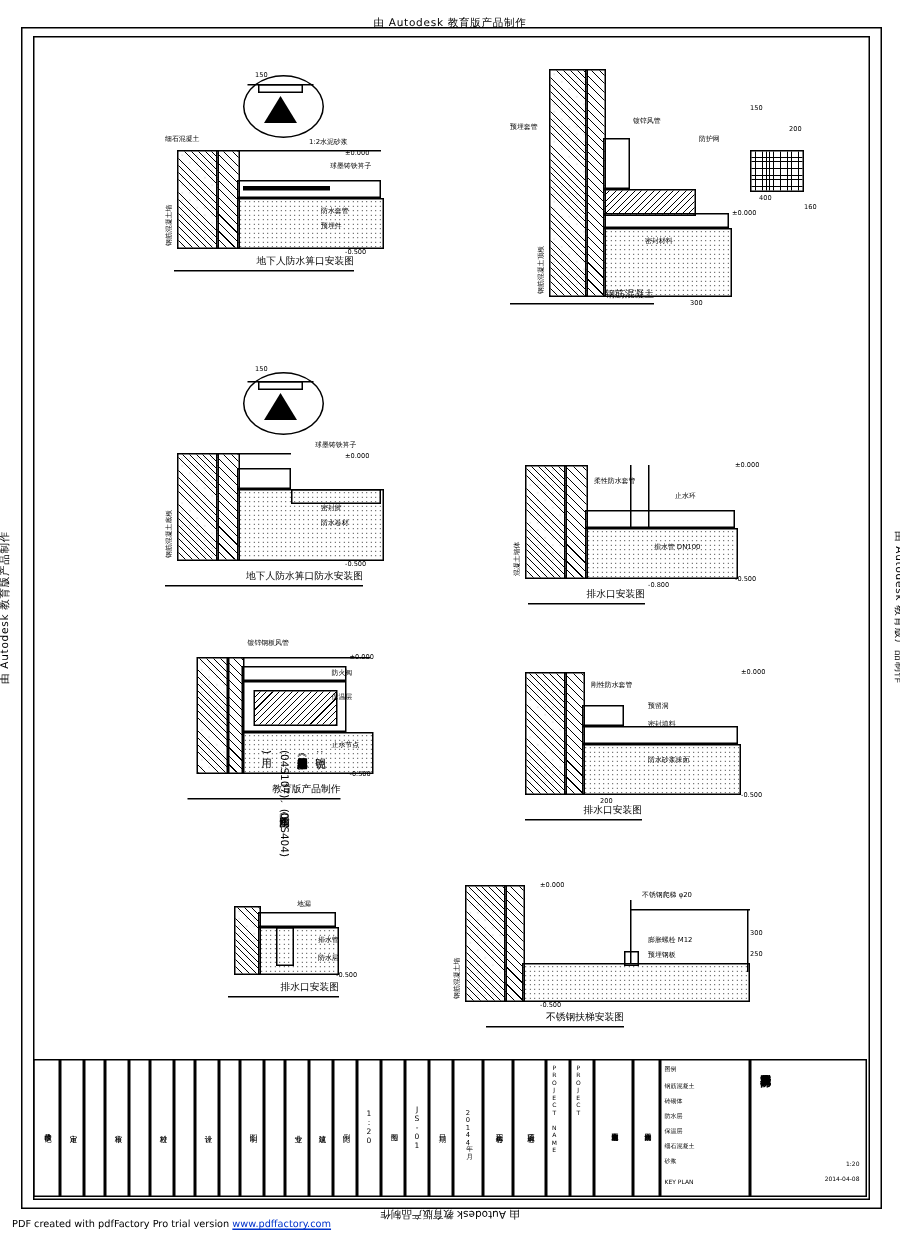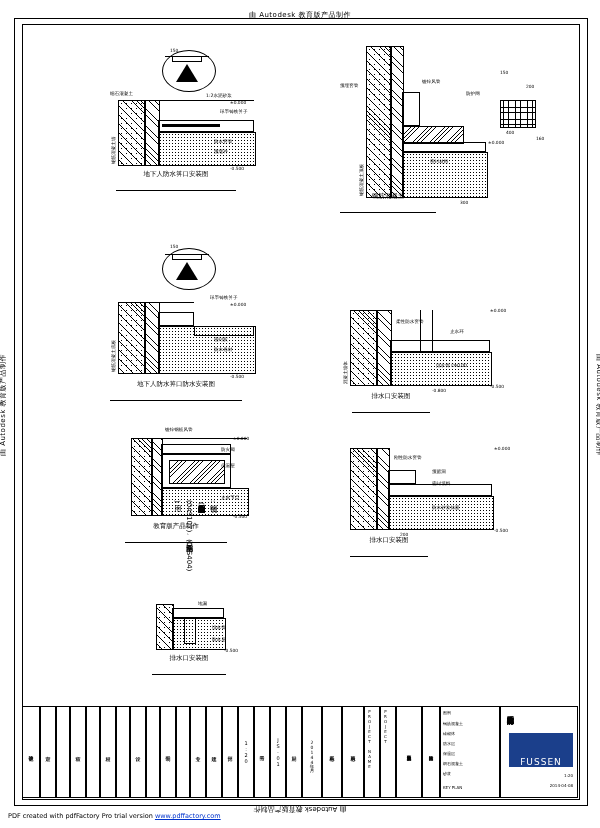--- a/index.html
+++ b/index.html
@@ -14,21 +14,21 @@
   .tb-bottom-rot{position:absolute;left:200px;top:804px;width:200px;text-align:center;font-size:7px;transform:rotate(180deg);}
 
   .frame-outer{position:absolute;left:14px;top:18px;width:572px;height:786px;border:1.2px solid #000;}
   .frame-inner{position:absolute;left:22px;top:24px;width:556px;height:774px;border:0.8px solid #000;}
 
   .footer-note{position:absolute;left:8px;top:812px;font-size:6.5px;color:#000;}
   .footer-note a{color:#0033cc;text-decoration:underline;}
 
   
   .det{position:absolute;}
-  .det .cap{position:absolute;font-size:6.5px;text-align:center;white-space:nowrap;border-bottom:1px solid #000;padding-bottom:11px;}
+  .det .cap{position:absolute;font-size:6.5px;text-align:right;white-space:nowrap;border-bottom:1px solid #000;padding-bottom:1px;}
   .hatch-a{background:
      repeating-linear-gradient(45deg, #000 0 0.5px, transparent 0.5px 4px);
      border:0.8px solid #000;}
   .hatch-b{background:
      repeating-linear-gradient(-45deg, #000 0 0.5px, transparent 0.5px 3px);
      border:0.8px solid #000;}
   .hatch-dot{background:
      radial-gradient(#000 0.4px, transparent 0.5px) 0 0/3px 3px;
      border:0.8px solid #000;}
   .hatch-conc{background:
@@ -200,20 +200,39 @@
     <div class="lbl" style="left:54px;top:16px;">刚性防水套管</div>
     <div class="lbl" style="left:92px;top:30px;">预留洞</div>
     <div class="lbl" style="left:92px;top:42px;">密封填料</div>
     <div class="lbl" style="left:92px;top:66px;">防水砂浆抹面</div>
     <div class="dim" style="left:154px;top:6px;">±0.000</div>
     <div class="dim" style="left:154px;top:88px;">-0.500</div>
     <div class="dim" style="left:60px;top:92px;">200</div>
     <div class="cap" style="left:10px;top:96px;width:78px;">排水口安装图</div>
   </div>
 
+  <div class="det" style="left:300px;top:580px;width:230px;height:110px;">
+    <div class="hatch-conc" style="position:absolute;left:10px;top:10px;width:26px;height:76px;"></div>
+    <div class="hatch-a" style="position:absolute;left:36px;top:10px;width:12px;height:76px;"></div>
+    <div class="hatch-dot" style="position:absolute;left:48px;top:62px;width:150px;height:24px;"></div>
+    <div class="ln" style="left:120px;top:26px;width:80px;height:1.2px;"></div>
+    <div class="ln" style="left:198px;top:26px;width:1.2px;height:42px;"></div>
+    <div class="ln" style="left:120px;top:20px;width:1.2px;height:42px;"></div>
+    <div class="box" style="position:absolute;left:116px;top:54px;width:10px;height:10px;"></div>
+
+    <div class="lbl" style="left:128px;top:16px;">不锈钢爬梯 φ20</div>
+    <div class="lbl" style="left:132px;top:46px;">膨胀螺栓 M12</div>
+    <div class="lbl" style="left:132px;top:56px;">预埋钢板</div>
+    <div class="lblv" style="left:4px;top:86px;">钢筋混凝土墙</div>
+    <div class="dim" style="left:60px;top:8px;">±0.000</div>
+    <div class="dim" style="left:60px;top:88px;">-0.500</div>
+    <div class="dim" style="left:200px;top:40px;">300</div>
+    <div class="dim" style="left:200px;top:54px;">250</div>
+    <div class="cap" style="left:24px;top:94px;width:92px;">不锈钢扶梯安装图</div>
+  </div>
 
   <div class="notes" style="left:208px;top:500px;height:190px;">
     <span>说明:</span>
   </div>
   <div class="notes" style="left:196px;top:500px;height:190px;">
     <span>本图中采用的详图参照图《建筑防水构造及选用</span>
   </div>
   <div class="notes" style="left:184px;top:500px;height:190px;">
     <span>(04S107)、《防水图集》(02S404)</span>
   </div>
@@ -298,23 +317,20 @@
       <div class="tiny" style="position:absolute;left:2px;top:24px;">砖砌体</div>
       <div class="tiny" style="position:absolute;left:2px;top:34px;">防水层</div>
       <div class="tiny" style="position:absolute;left:2px;top:44px;">保温层</div>
       <div class="tiny" style="position:absolute;left:2px;top:54px;">细石混凝土</div>
       <div class="tiny" style="position:absolute;left:2px;top:64px;">砂浆</div>
       <div class="tiny" style="position:absolute;left:2px;top:78px;">KEY PLAN</div>
     </div>
 
     <div class="cell" style="left:478px;top:0;width:78px;height:92px;">
       <div style="position:absolute;left:4px;top:4px;height:84px;writing-mode:vertical-rl;font-size:7px;font-weight:bold;">人防工程防水构造节点详图</div>
-      <div class="logo">
-        <span>FUSSEN</span>
-      </div>
       <div class="tiny" style="position:absolute;right:4px;top:66px;">1:20</div>
       <div class="tiny" style="position:absolute;right:4px;top:76px;">2014-04-08</div>
     </div>
   </div>
 
   <div class="footer-note">
     <span>PDF created with pdfFactory Pro trial version </span><a href="#">www.pdffactory.com</a>
   </div>
 
 </div>

